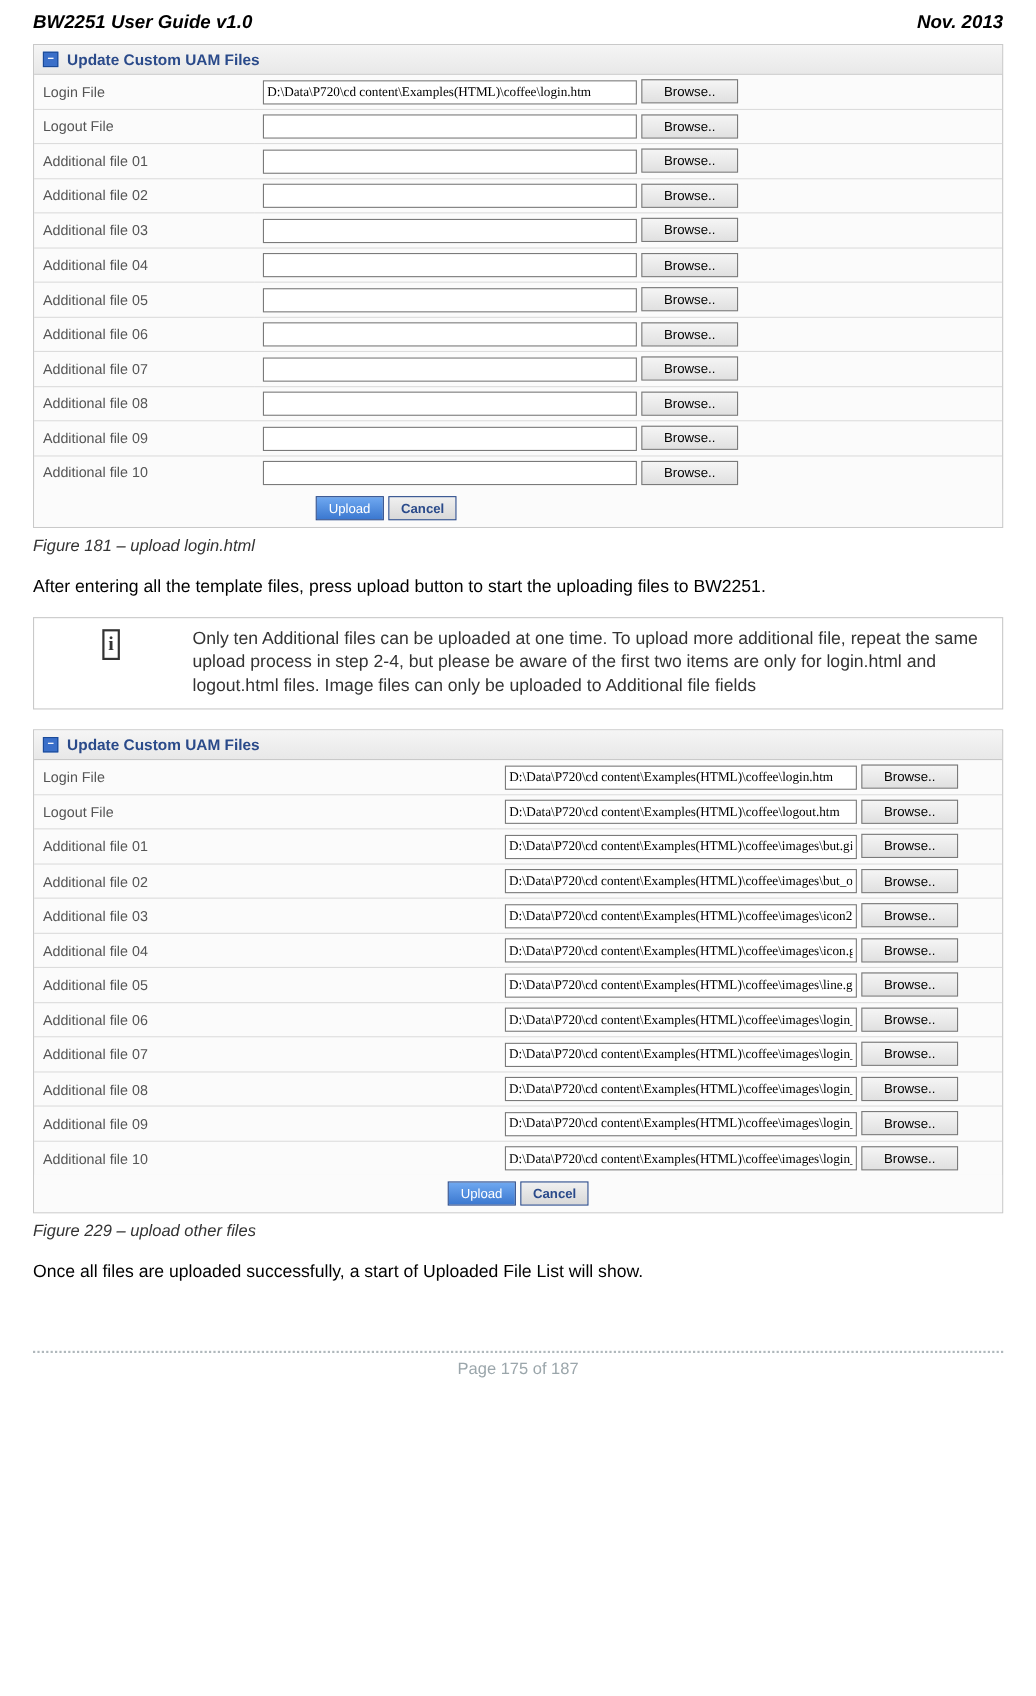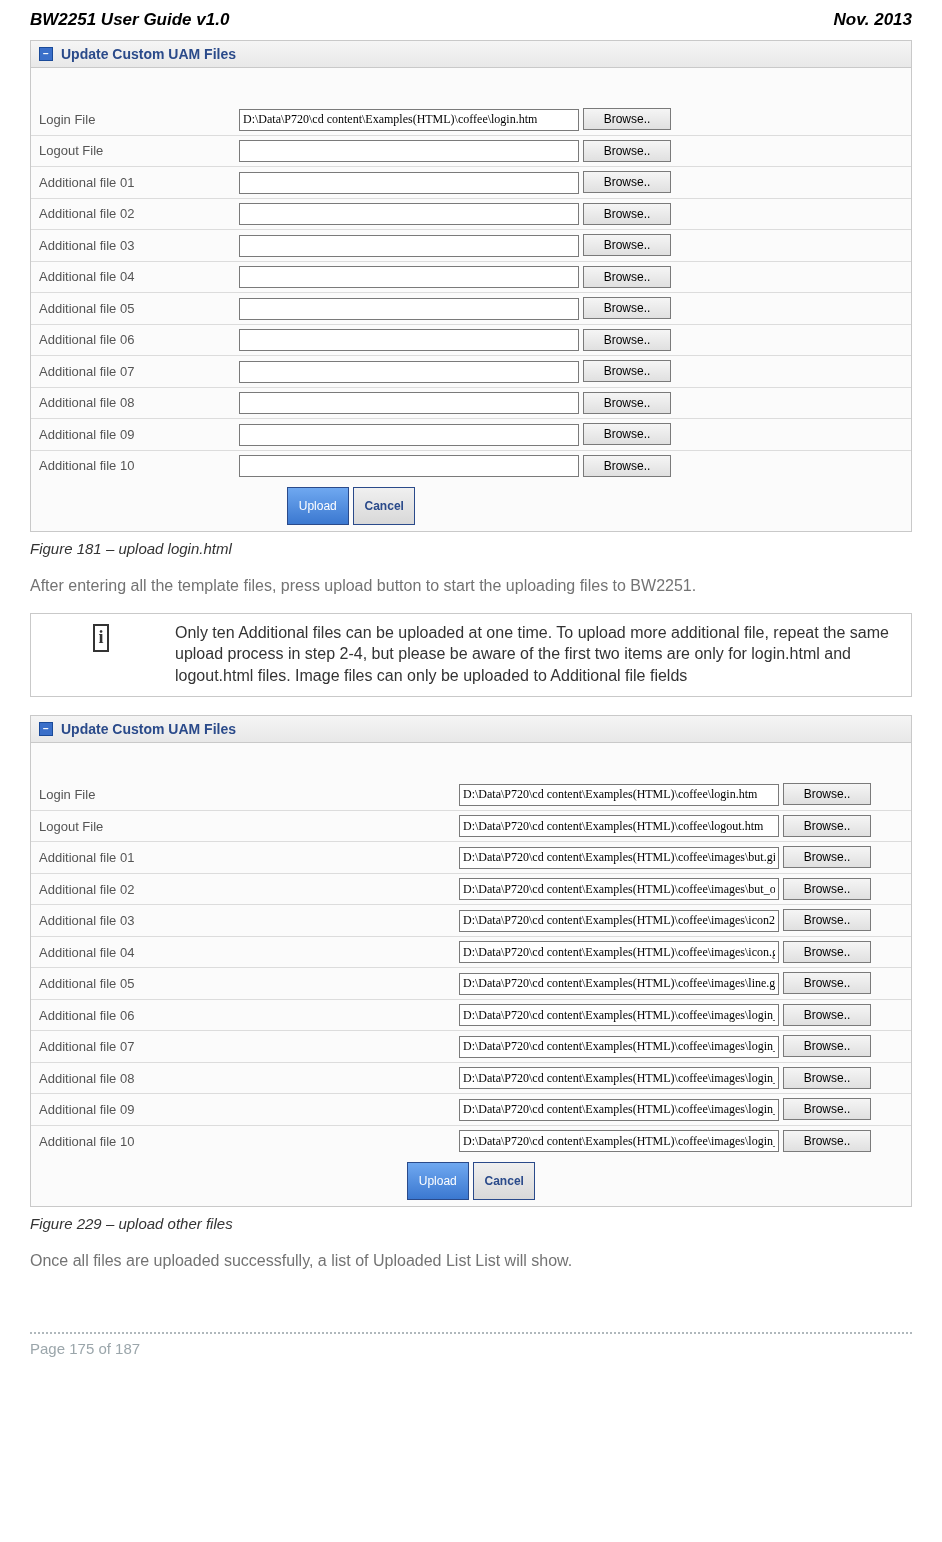--- a/index.html
+++ b/index.html
@@ -39,21 +39,20 @@
   .panel-header .square {
     width: 14px; height: 14px;
     background: #3a6fc9;
     border: 1px solid #1a4a99;
     display: flex; align-items:center; justify-content:center;
     color:#fff; font-size:10px; line-height:1;
   }
   table.form {
     width: 100%;
     border-collapse: collapse;
-    margin-top: 36px;
   }
   table.form tr { border-bottom: 1px solid #dcdcdc; }
   table.form tr:last-child { border-bottom: none; }
   table.form td {
     padding: 4px 8px;
     font-size: 13px;
     color: #555;
     vertical-align: middle;
     white-space: nowrap;
   }
@@ -74,38 +73,38 @@
     font-size: 12px;
     padding: 0 20px;
     background: linear-gradient(#f5f5f5,#e0e0e0);
     border: 1px solid #7a7a7a;
     cursor: pointer;
   }
   .button-row { text-align: center; padding: 6px 0; background:#fbfbfb; }
   .btn {
     display: inline-block;
     min-width: 62px;
-    height: 38px;
+    height: 22px;
     font-size: 12px;
     border: 1px solid #2a4a8a;
     padding: 0 10px;
     cursor: pointer;
     vertical-align: middle;
   }
   .btn-primary { background: linear-gradient(#6fa8f0,#3b78d0); color:#fff; }
   .btn-secondary { background: linear-gradient(#f0f0f0,#d8d8d8); color:#2a4a8a;font-weight:bold; }
   .figure-caption {
     font-style: italic;
     font-size: 15px;
     color: #333;
     margin: 8px 0 18px 0;
   }
   .body-text {
     font-size: 16px;
-    color: #737373;
+    color: #000000;
     margin: 12px 0 16px 0;
     line-height: 1.35;
   }
   .info-box {
     display: flex;
     border: 1px solid #c9c9c9;
     margin-bottom: 18px;
   }
   .info-box .icon-cell {
     width: 140px;
@@ -122,21 +121,21 @@
   }
   .info-box .text-cell {
     flex: 1;
     padding: 8px 14px 10px 4px;
     font-size: 16px;
     line-height: 1.35;
   }
   .footer {
     margin-top: 60px;
     border-top: 2px dotted #b0b8bc;
-    text-align: left;
+    text-align: center;
     color: #9ba6ab;
     font-size: 15px;
     padding-top: 6px;
   }
   .spacer-right { padding-right: 240px; }
 </style>
 </head>
 <body>
 
 <div class="header-row">
@@ -274,15 +273,15 @@
         </tr>
       </tbody>
   </table>
   <div class="button-row">
     <button class="btn btn-primary">Upload</button>
     <button class="btn btn-secondary">Cancel</button>
   </div>
 </div>
 <div class="figure-caption">Figure 229  – upload other files</div>
 
-<p class="body-text">Once all files are uploaded successfully, a list of Uploaded List List will show.</p>
+<p class="body-text">Once all files are uploaded successfully, a start of Uploaded File List will show.</p>
 
 <div class="footer">Page 175 of 187</div>
 
 </body></html>

